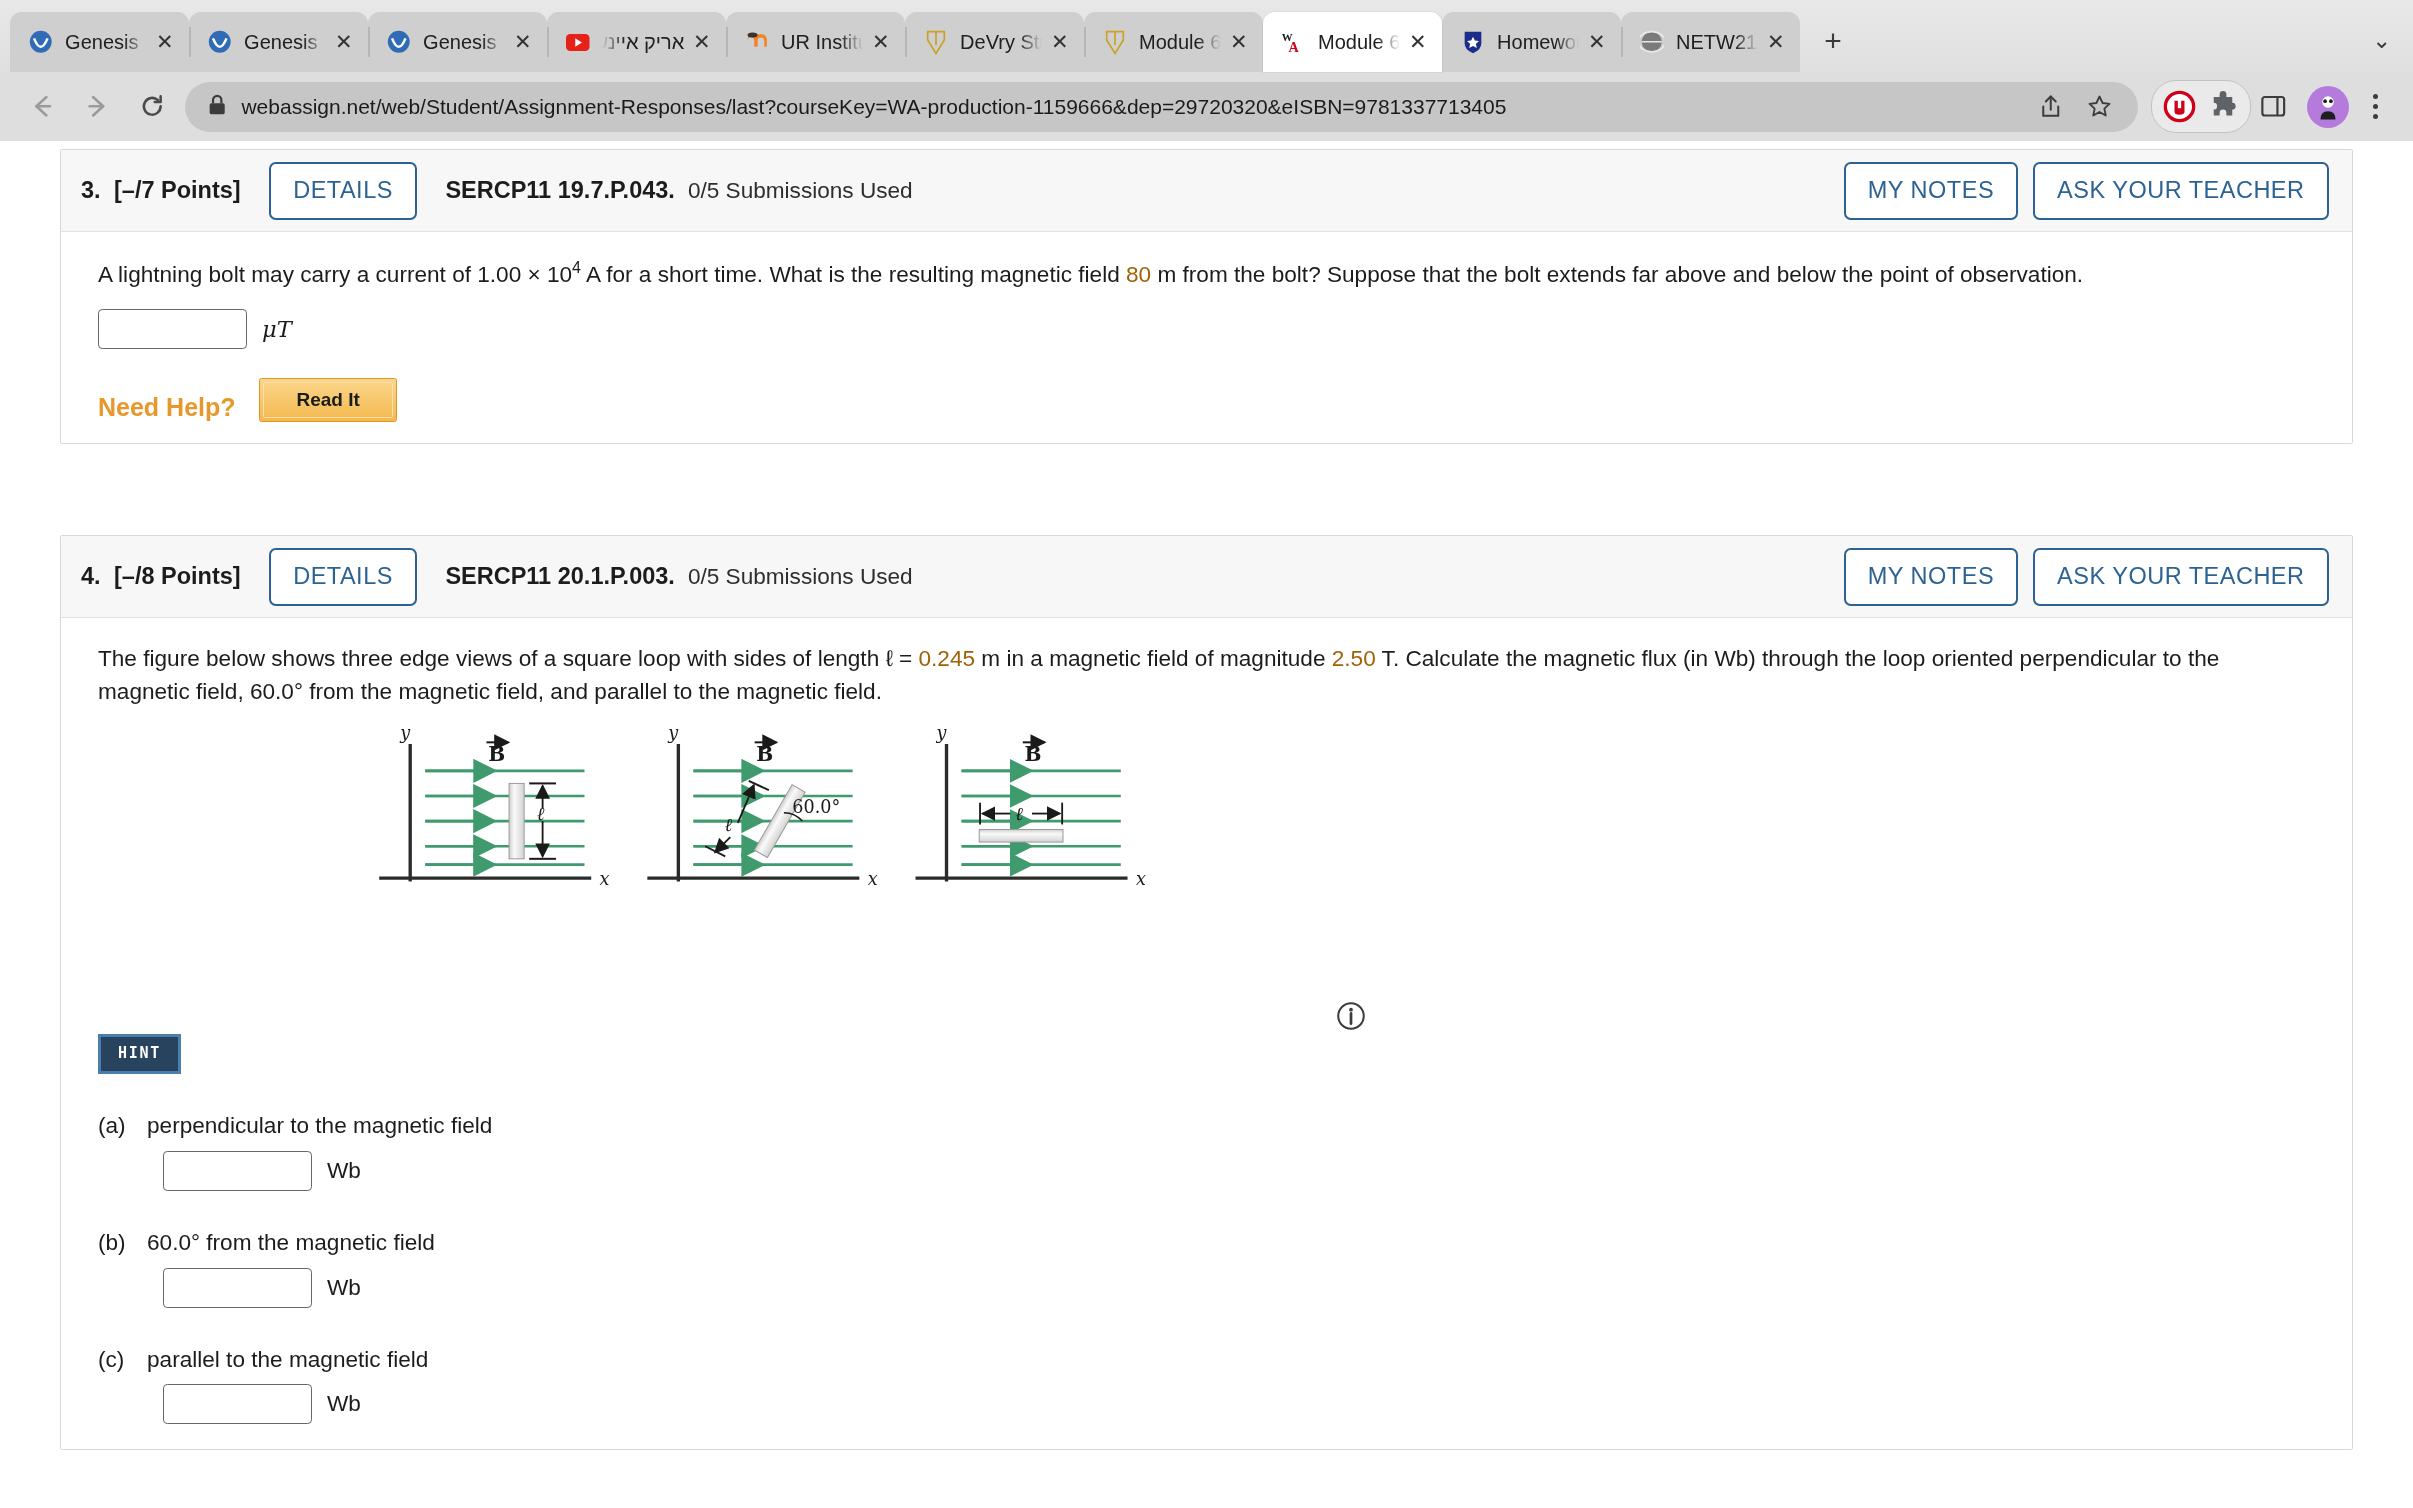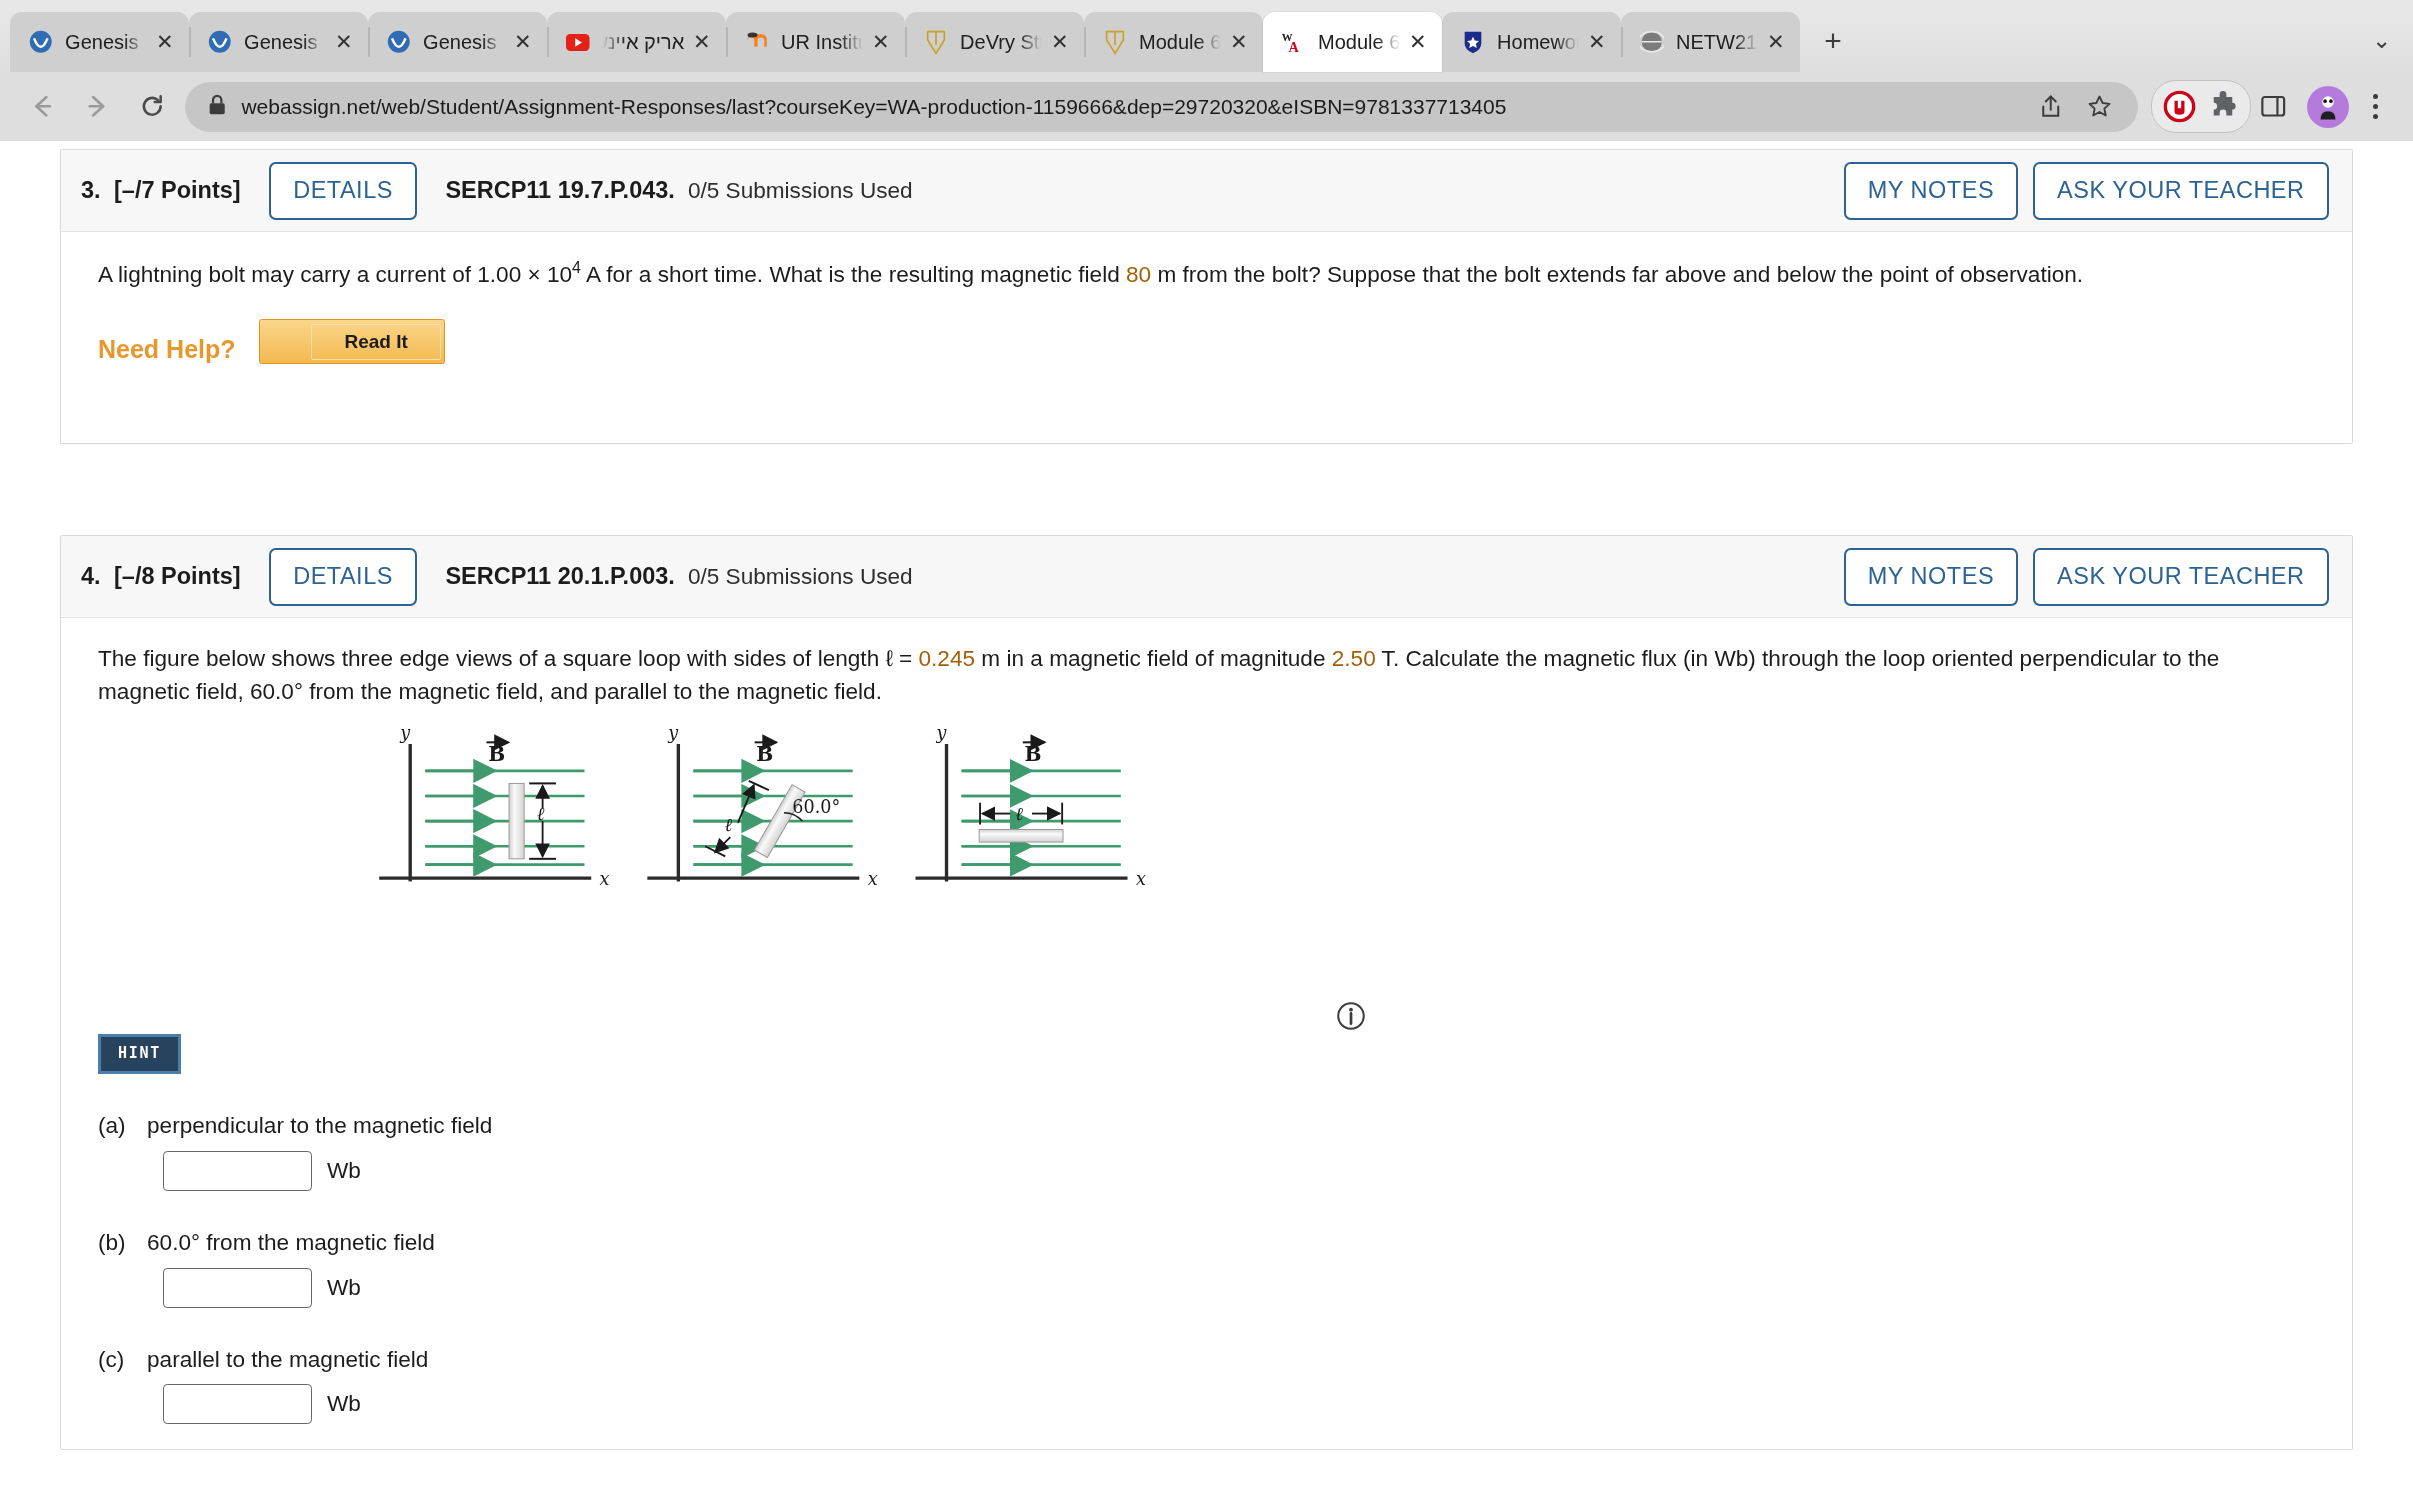--- a/index.html
+++ b/index.html
@@ -222,21 +222,20 @@
     background: linear-gradient(#fbd68b, #f3b94f);
     border-radius: 2.5px;
     padding: 3.4px;
   }
   .readit span {
     display: block;
     border: 0.8px solid #f7e0ae;
     padding: 5.9px 32px;
     font-size: 19px; font-weight: bold; color: #1c1c1c;
     border-radius: 1.7px;
-    margin-left: 48px;
   }
 
   
   .figwrap { margin-top: 13.4px; position: relative; height: 293px; }
   .infoicon {
     position: absolute; left: 1236px; top: 277px;
     width: 34px; height: 34px;
   }
 
   .hintbtn {
@@ -474,20 +473,24 @@
       <span class="qcode">SERCP11 19.7.P.043.</span>
       <span class="qsubs">0/5 Submissions Used</span>
       <span class="hdr-spacer"></span>
       <span class="hdr-btns">
         <button class="btn-outline">MY NOTES</button>
         <button class="btn-outline">ASK YOUR TEACHER</button>
       </span>
     </div>
     <div class="qbody">
       <div class="qtext"><span>A lightning bolt may carry a current of 1.00 × 10</span><sup class="exp">4</sup><span> A for a short time. What is the resulting magnetic field </span><span class="hl">80</span><span> m from the bolt? Suppose that the bolt extends far above and below the point of observation.</span></div>
+      <div class="ans-row">
+        <input class="ansbox" type="text" value="" style="">
+        <span class="unit mu">μT</span>
+      </div>
       <div class="needhelp-row">
         <span class="needhelp-label">Need Help?</span>
         <div class="readit">
           <span>Read It</span>
         </div>
       </div>
     </div>
   </div>
 
   <div class="qcard" id="q4card">

